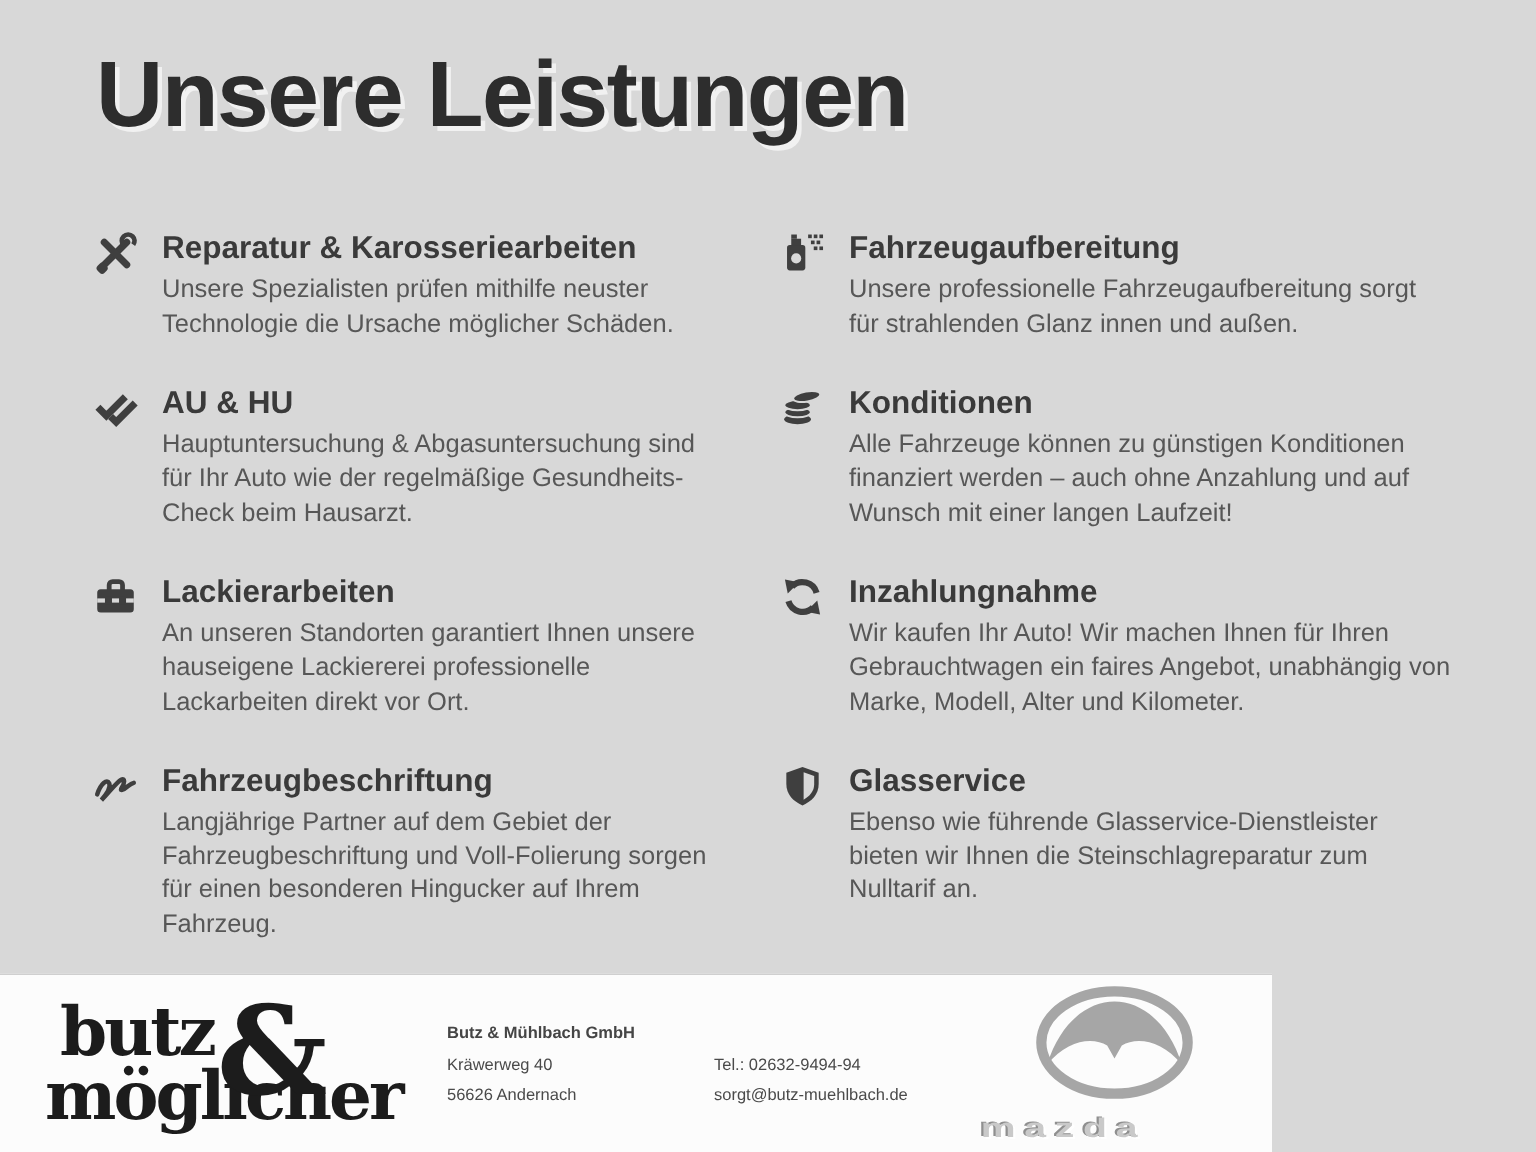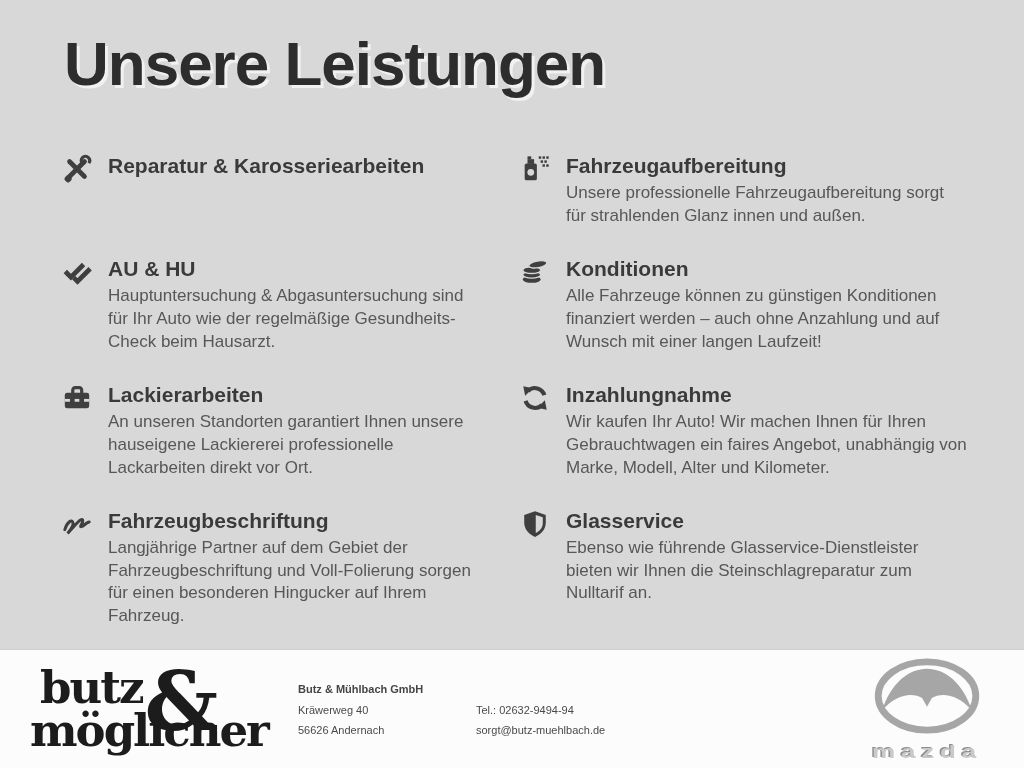--- a/index.html
+++ b/index.html
@@ -35,21 +35,21 @@
   }
   .service p {
     margin:0;
     font-size:17px; line-height:1.33; color:#575757;
   }
   .col-left p  { max-width:366px; }
   .col-right p { max-width:402px; }
 
   .footer {
     position:absolute; left:0; bottom:0;
-    width:1024px; height:119px;
+    width:848px; height:119px;
     background:#fcfcfc;
     border-top:1px solid #cfcfcf;
     display:flex; align-items:center;
     box-sizing:border-box;
   }
   .bm-logo {
     margin-left:30px; width:230px;
     color:#1c1c1c;
     font-family:"DejaVu Serif", serif;
     font-weight:bold;
@@ -59,21 +59,21 @@
   .bm-line1 { font-size:45px; letter-spacing:-2px; margin-left:10px; display:flex; align-items:flex-end; }
   .bm-amp   { font-size:82px; line-height:0.55; margin-left:2px; position:relative; top:14px; }
   .bm-line2 { font-size:45px; letter-spacing:-2px; margin-top:-2px; }
 
   .dealer-info { margin-left:38px; font-size:11px; color:#4a4a4a; }
   .dealer-info .company { font-weight:bold; color:#454545; margin-bottom:9px; }
   .info-grid {
     display:grid; grid-template-columns:178px auto; row-gap:8px;
   }
 
-  .mazda { margin-left:auto; margin-right:30px; width:134px; text-align:center; }
+  .mazda { margin-left:auto; margin-right:30px; width:134px; }
   .mazda-word {
     font-weight:bold; font-size:18px; color:#c9c9c9;
     letter-spacing:4px;
     transform:scaleX(1.45);
     transform-origin:center;
     text-shadow:-1px -1px 0 #8f8f8f, 1px 1px 0 #ffffff;
     margin-top:2px;
   }
 </style>
 </head>
@@ -89,20 +89,21 @@
         <g stroke="#3f3f3f" stroke-width="5" stroke-linecap="round" fill="none">
           <path d="M8 24 L24 8"></path>
             <path d="M8 8 L24 24"></path>
         </g>
         <circle cx="25" cy="7" r="4.5" fill="none" stroke="#3f3f3f" stroke-width="3.4" stroke-dasharray="20 9" transform="rotate(135 25 7)"></circle>
         <rect x="3" y="23" width="7" height="7" rx="2.5" transform="rotate(45 6.5 26.5)" fill="#3f3f3f"></rect>
       </svg>
     </span>
     <div class="service-text">
       <h3>Reparatur &amp; Karosseriearbeiten</h3>
+      <p>Unsere Spezialisten prüfen mithilfe neuster Technologie die Ursache möglicher Schäden.</p>
     </div>
   </div>
 
   <div class="service col-right">
     <span class="icon">
       <svg viewBox="0 0 32 32" width="30" height="32">
         <g fill="#3f3f3f">
           <rect x="5" y="10" width="13" height="18" rx="2"></rect>
           <rect x="8" y="5.5" width="7" height="5"></rect>
           <rect x="8" y="2.5" width="4" height="3"></rect>

